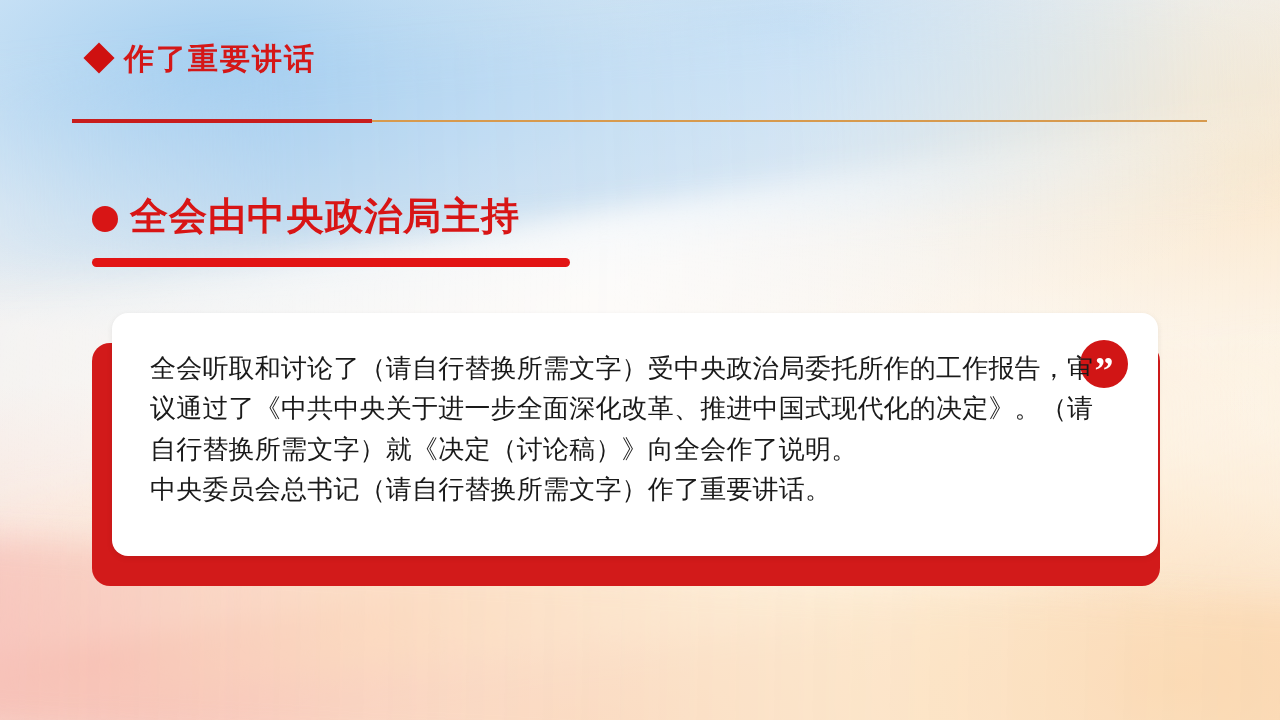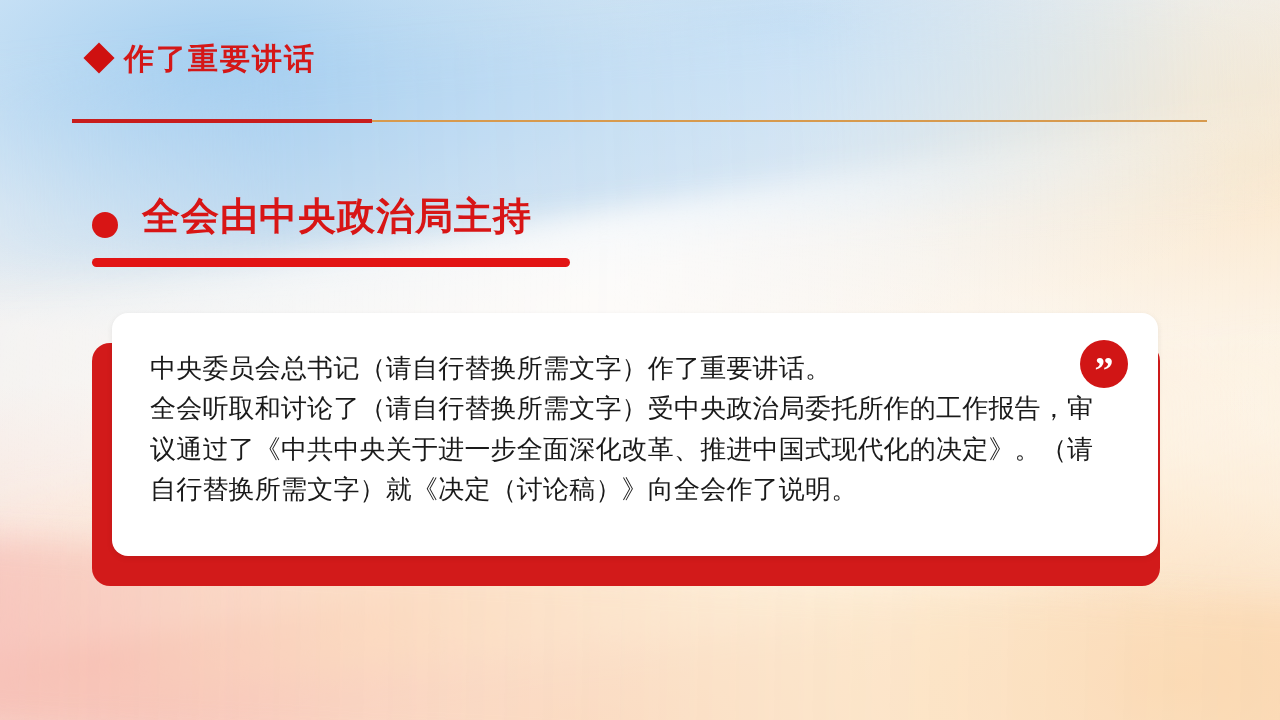--- a/index.html
+++ b/index.html
@@ -121,22 +121,22 @@
     height: 2px;
     background: #d79a4e;
   }
 
   
   .subheading {
     position: absolute;
     left: 92px;
     top: 196px;
     display: flex;
-    align-items: flex-end;
-    gap: 24px;
+    align-items: center;
+    gap: 12px;
   }
   .bullet-dot {
     width: 26px;
     height: 26px;
     border-radius: 50%;
     background: #d81515;
     flex: none;
     margin-top: 4px;
   }
   .subheading-text {
@@ -237,18 +237,18 @@
     <div class="subheading-text">全会由中央政治局主持</div>
   </div>
   <div class="subheading-underline"></div>
 
   <div class="card-shadow"></div>
   <div class="card">
     <div class="quote-badge">
       <span>”</span>
     </div>
     <div class="card-body">
+      <p>全会听取和讨论了（请自行替换所需文字）受中央政治局委托所作的工作报告，审议通过了《中共中央关于进一步全面深化改革、推进中国式现代化的决定》。（请自行替换所需文字）就《决定（讨论稿）》向全会作了说明。</p>
       <p>中央委员会总书记（请自行替换所需文字）作了重要讲话。</p>
-      <p>全会听取和讨论了（请自行替换所需文字）受中央政治局委托所作的工作报告，审议通过了《中共中央关于进一步全面深化改革、推进中国式现代化的决定》。（请自行替换所需文字）就《决定（讨论稿）》向全会作了说明。</p>
     </div>
   </div>
 
 </div>
 
 </body></html>

